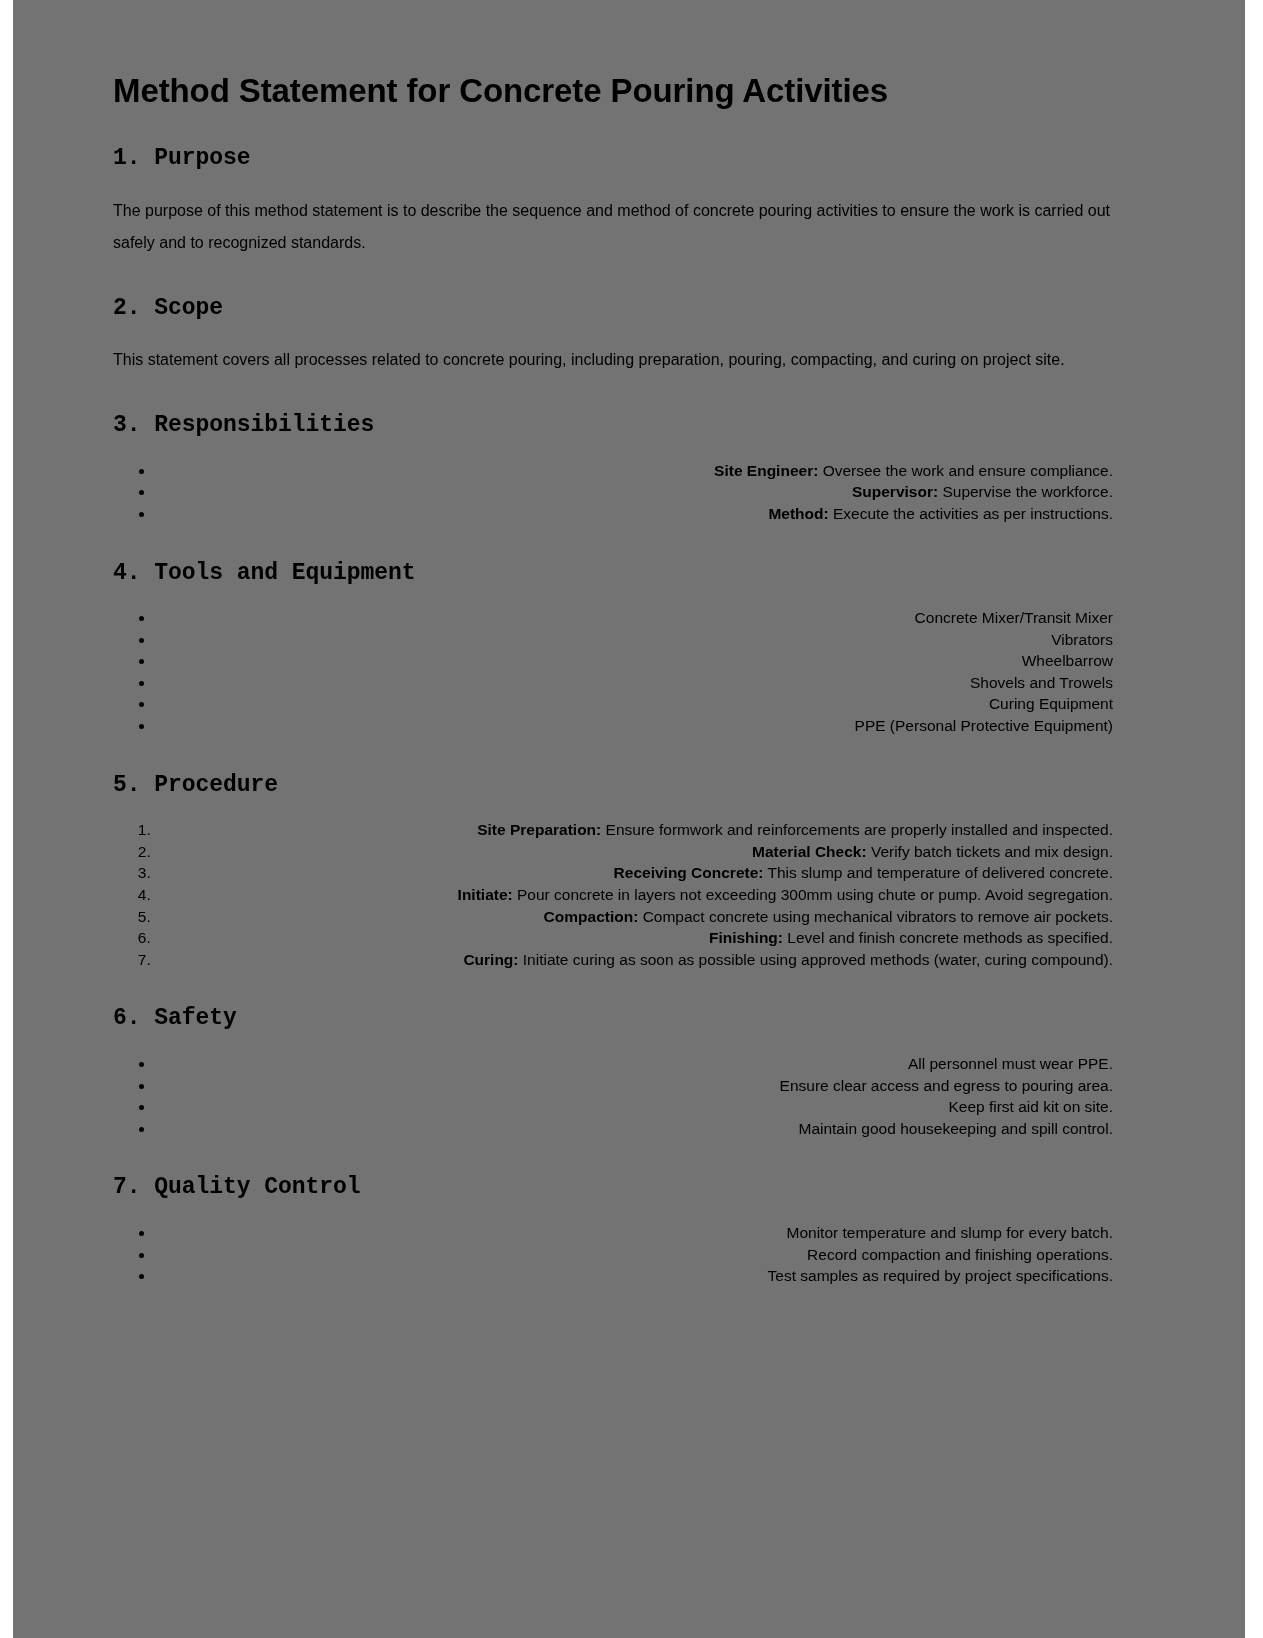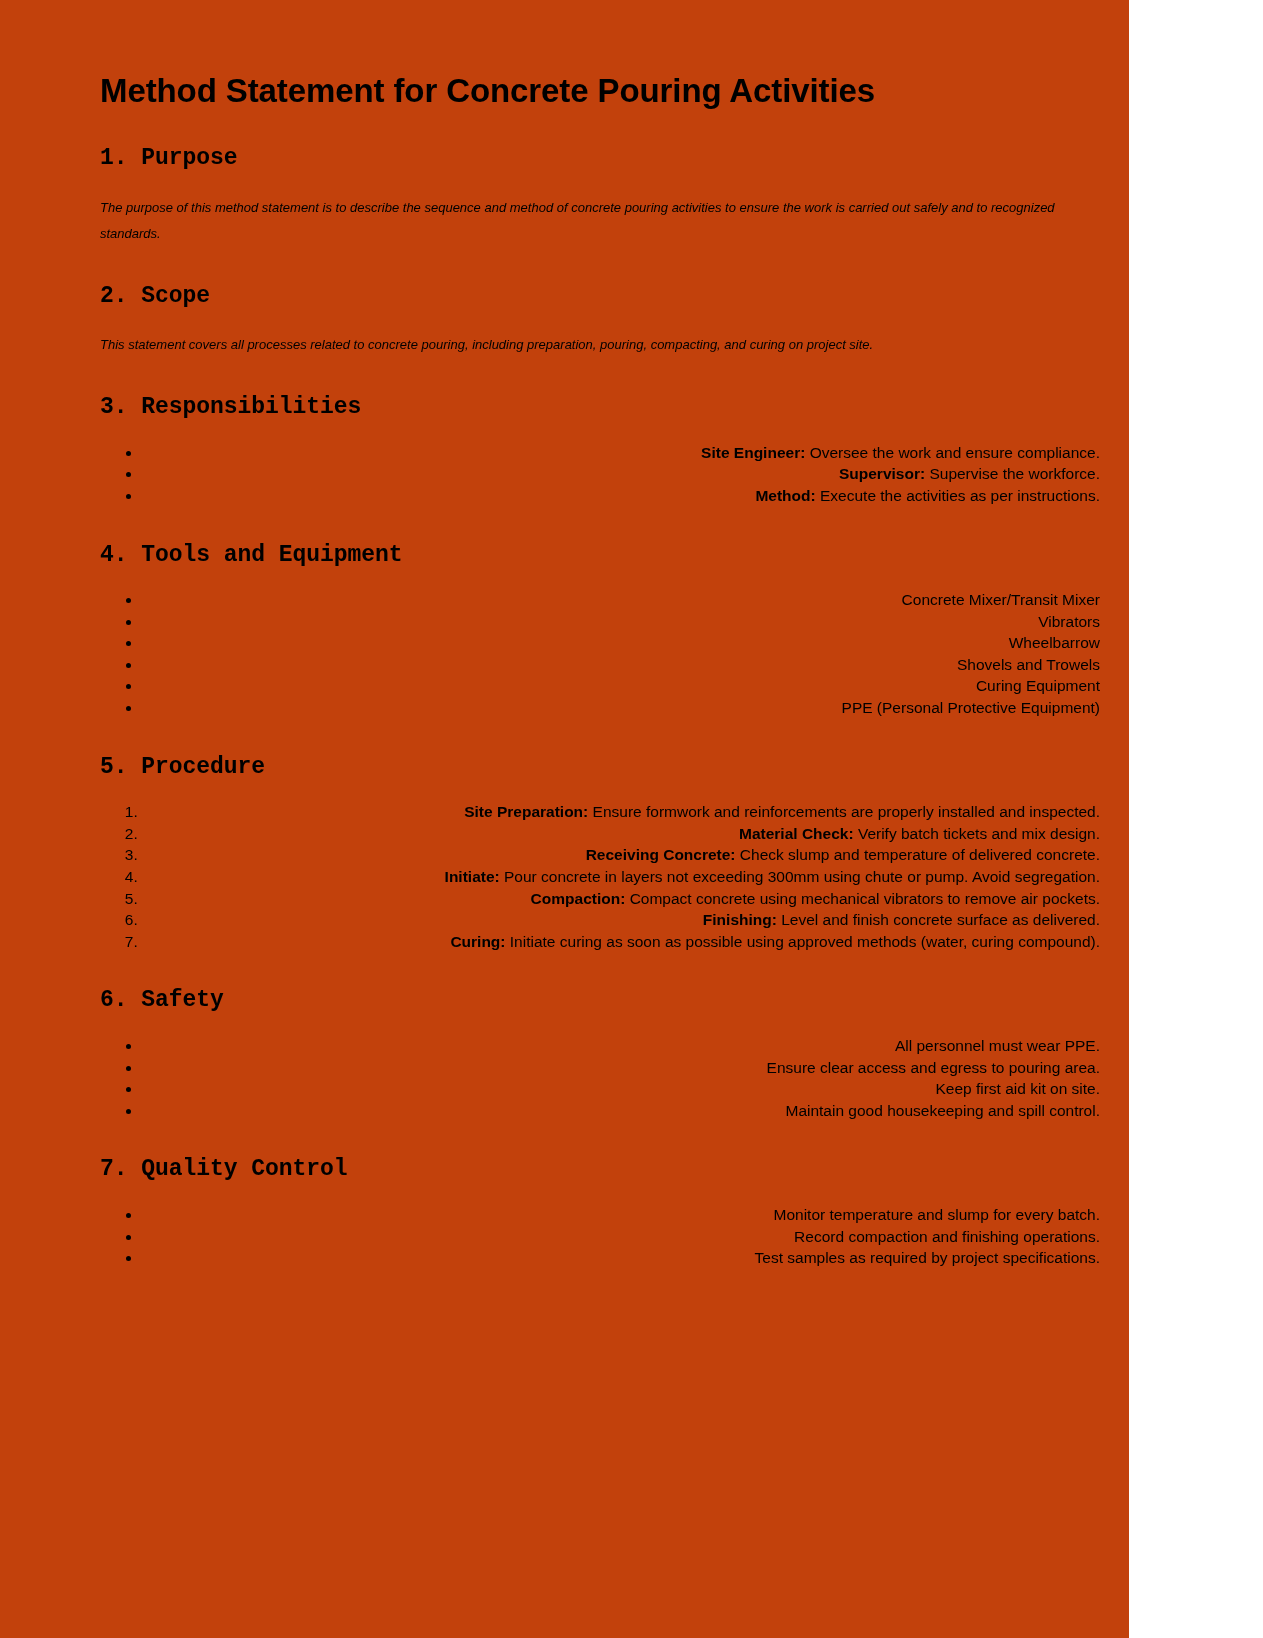--- a/index.html
+++ b/index.html
@@ -8,25 +8,26 @@
     padding: 0;
     background: #ffffff;
   }
   body {
     font-family: "Liberation Sans", sans-serif;
     color: #000000;
     -webkit-font-smoothing: antialiased;
   }
   .page {
     position: relative;
-    width: 1129px;
+    width: 1232px;
     height: 1638px;
-    background: #c2410c;
+    background: #737373;
     overflow: hidden;
     box-sizing: border-box;
+    margin-left: 13px;
   }
   
   .doc-clip {
     position: absolute;
     left: 0;
     top: 0;
     width: 1263px;
     height: 1288px;
     overflow: hidden;
   }
@@ -47,25 +48,24 @@
   h2.section-heading {
     font-size: 23px;
     line-height: 1.2;
     font-weight: bold;
     margin: 0 0 22px 0;
     letter-spacing: -0.05px;
     font-family: Liberation Mono, monospace;
   }
 
   p.para {
-    font-size: 13px;
+    font-size: 16px;
     line-height: 2.0;
     margin: 0 0 36px 0;
     font-weight: normal;
-    font-style: italic;
   }
 
   ul.doc-list, ol.doc-list {
     margin: 0 0 36px 0;
     padding-left: 42px;
     font-size: 15.5px;
     line-height: 1.2;
   }
   ul.doc-list { list-style-type: disc; }
   ol.doc-list { list-style-type: decimal; }
@@ -141,33 +141,33 @@
           <li>
             <span class="lead">Site Preparation:</span>
             <span>Ensure formwork and reinforcements are properly installed and inspected.</span>
           </li>
           <li>
             <span class="lead">Material Check:</span>
             <span>Verify batch tickets and mix design.</span>
           </li>
           <li>
             <span class="lead">Receiving Concrete:</span>
-            <span>Check slump and temperature of delivered concrete.</span>
+            <span>This slump and temperature of delivered concrete.</span>
           </li>
           <li>
             <span class="lead">Initiate:</span>
             <span>Pour concrete in layers not exceeding 300mm using chute or pump. Avoid segregation.</span>
           </li>
           <li>
             <span class="lead">Compaction:</span>
             <span>Compact concrete using mechanical vibrators to remove air pockets.</span>
           </li>
           <li>
             <span class="lead">Finishing:</span>
-            <span>Level and finish concrete surface as delivered.</span>
+            <span>Level and finish concrete methods as specified.</span>
           </li>
           <li>
             <span class="lead">Curing:</span>
             <span>Initiate curing as soon as possible using approved methods (water, curing compound).</span>
           </li>
         </ol>
       </div>
 
       <div class="section">
         <h2 class="section-heading">6. Safety</h2>

